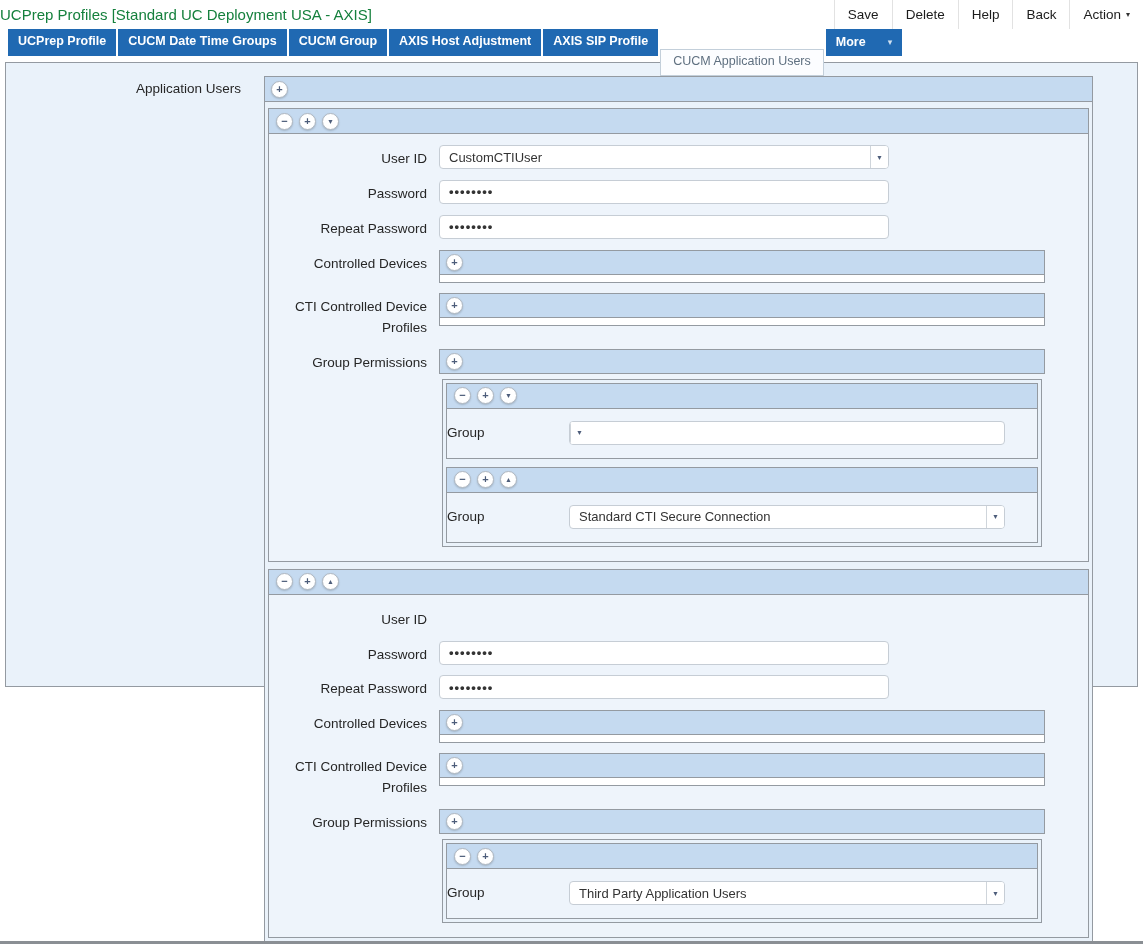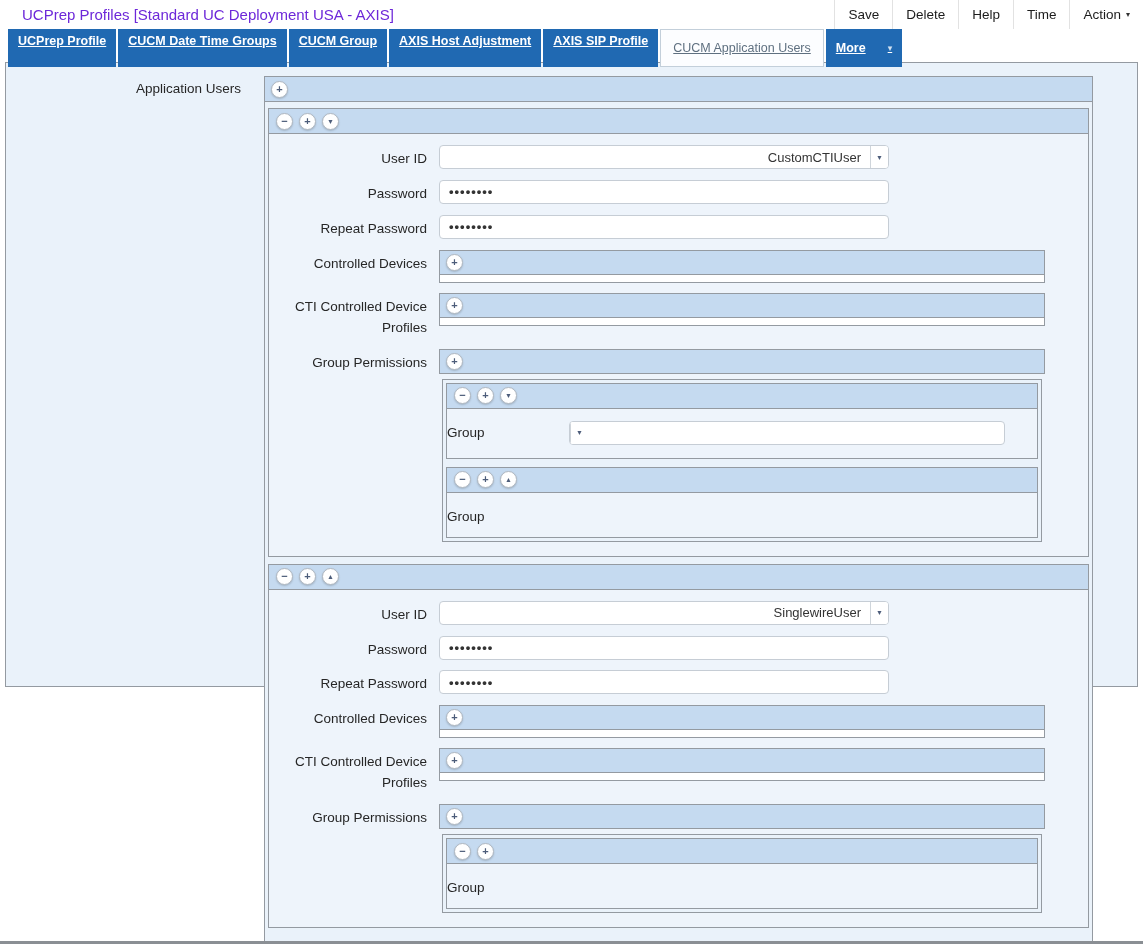--- a/index.html
+++ b/index.html
@@ -2,29 +2,29 @@
 <html><head>
 <meta charset="utf-8">
 <style>
   * { box-sizing: border-box; }
   html,body { margin:0; padding:0; background:#fff; }
   body { font-family:"Liberation Sans","DejaVu Sans",sans-serif; }
   .app { width:1143px; height:944px; position:relative; background:#fff; overflow:hidden; }
 
   
   .topbar { height:29px; display:flex; align-items:center; justify-content:space-between; background:#fff; }
-  .title { font-size:15px; color:#6d28d9; padding-left:22px; white-space:nowrap; }
+  .title { font-size:15px; color:#15803d; padding-left:0; white-space:nowrap; }
   .topbar-buttons { display:flex; height:29px; }
   .topbar-btn { display:flex; align-items:center; padding:0 13px; font-size:13.5px; color:#1c1c1c; border-left:1px solid #e2e2e2; cursor:pointer; background:#fff; white-space:nowrap; }
   .caret { font-size:8px; color:#333; margin-left:5px; line-height:1; }
 
   
   .tabs { height:28px; padding-left:8px; display:flex; align-items:flex-start; background:#fff; white-space:nowrap; }
-  .tab { background:#2069b2; color:#fff; font-weight:bold; font-size:12.5px; line-height:25px; height:38px; padding:0 10px; margin-right:2px; cursor:pointer;text-decoration:underline; }
-  .tab.active { background:#fcfdff; color:#5f7080; font-weight:normal; border:1px solid #c3cfda; line-height:23px; padding:7px 12px; }
+  .tab { background:#2069b2; color:#fff; font-weight:bold; font-size:12.5px; line-height:25px; height:27px; padding:0 10px; margin-right:2px; cursor:pointer; }
+  .tab.active { background:#fcfdff; color:#5f7080; font-weight:normal; border:1px solid #c3cfda; line-height:23px; padding:0 12px;margin-top:20px; }
   .tab.more { display:flex; align-items:center; gap:22px; }
   .tab.more .caret { color:#cfe0f0; font-size:9px; margin-left:0; }
 
   
   .content { margin:5px 5px 0 5px; height:625px; border:1px solid #949aa1; background:#eaf2fa; padding-top:13px; }
   .main-row { display:flex; }
   .section-label { width:258px; flex:none; text-align:right; padding:5px 23px 0 0; font-size:13.5px; color:#262626; }
 
   .outer-wrapper { width:829px; border:1px solid #949aa1; background:#eaf2fa; padding-bottom:12px; }
   .add-bar { height:25px; background:#c5daf0; border-bottom:1px solid #949aa1; display:flex; align-items:center; padding-left:6px; }
@@ -37,21 +37,21 @@
   .round-btn .glyph.arrow { font-size:7px; font-weight:normal; }
 
   .item-body { padding:11px 0 14px 0; }
   .frow { display:flex; margin-bottom:10px; align-items:flex-start; }
   .flabel { width:170px; flex:none; text-align:right; padding:4px 12px 0 0; font-size:13.5px; color:#262626; line-height:1.55; }
 
   .text-input { width:450px; height:24px; border:1px solid #c6cdd5; border-radius:4px; padding:0 9px; font-size:13px; color:#333; background:#fff; outline:none; }
   .text-input.pw { font-weight:bold; font-size:13px; letter-spacing:1px; }
 
   .combobox { width:450px; height:24px; display:flex; border:1px solid #c6cdd5; border-radius:4px; background:#fff; overflow:hidden; }
-  .combobox input { flex:1; min-width:0; border:none; padding:4px 9px; font-size:13px; color:#333; outline:none; background:transparent;text-align:right; }
+  .combobox input { flex:1; min-width:0; border:none; padding:4px 9px; font-size:13px; color:#333; outline:none; background:transparent; }
   .combo-btn { width:18px; flex:none; border:none; border-left:1px solid #cfd5db; background:#fff; color:#4d5d7a; display:flex; align-items:center; justify-content:center; cursor:pointer; padding:0; }
   .combo-btn .glyph { font-size:7px; line-height:1; }
 
   .subsection { width:606px; }
   .sub-bar { height:25px; background:#c5daf0; border:1px solid #949aa1; display:flex; align-items:center; padding-left:6px; }
   .empty-strip { height:8px; background:#fff; border:1px solid #949aa1; border-top:none; }
 
   .group-container { margin:5px 0 0 3px; width:600px; border:1px solid #949aa1; background:#eaf2fa; padding:3px; }
   .group-item { border:1px solid #949aa1; background:#eef4fb; }
   .group-item + .group-item { margin-top:8px; }
@@ -63,21 +63,21 @@
 </style>
 </head>
 <body>
 
 <div class="app">
 
   <div class="topbar">
     <div class="title">UCPrep Profiles [Standard UC Deployment USA - AXIS]</div>
     <div class="topbar-buttons">
 
-      <span id="toolbar-buttons-slot" style="display: contents;"><div class="topbar-btn">Save</div><div class="topbar-btn">Delete</div><div class="topbar-btn">Help</div><div class="topbar-btn">Time</div></span>
+      <span id="toolbar-buttons-slot" style="display: contents;"><div class="topbar-btn">Save</div><div class="topbar-btn">Delete</div><div class="topbar-btn">Help</div><div class="topbar-btn">Back</div></span>
       <div class="topbar-btn">
         <span>Action</span>
         <span class="caret">▾</span>
       </div>
     </div>
   </div>
 
   <div class="tabs" id="tab-strip">
       <div class="tab">UCPrep Profile</div>
       <div class="tab">CUCM Date Time Groups</div>
@@ -194,20 +194,26 @@
                           <button class="round-btn">
                             <span class="glyph">+</span>
                           </button>
                           <button class="round-btn">
                             <span class="glyph arrow">▲</span>
                           </button>
                         </div>
     <div class="group-body">
       <div class="frow" style="margin-bottom:0">
         <div class="glabel">Group</div>
+        <div class="combobox group-combo">
+          <input type="text" value="Standard CTI Secure Connection" style="">
+          <button class="combo-btn">
+                                <span class="glyph">▼</span>
+                              </button>
+        </div>
       </div>
     </div>
   </div>
 </div>
         </div>
       </div>
     </div>
   </div>
 
   <div class="user-item">
@@ -218,26 +224,20 @@
                 <button class="round-btn">
                   <span class="glyph">+</span>
                 </button>
                 <button class="round-btn">
                   <span class="glyph arrow">▲</span>
                 </button>
               </div>
     <div class="item-body">
       <div class="frow">
         <div class="flabel">User ID</div>
-        <div class="combobox">
-          <input type="text" value="SinglewireUser" style="">
-          <button class="combo-btn">
-                      <span class="glyph">▼</span>
-                    </button>
-        </div>
       </div>
       <div class="frow">
         <div class="flabel">Password</div>
         <input type="text" class="text-input pw" value="••••••••" style="">
       </div>
       <div class="frow">
         <div class="flabel">Repeat Password</div>
         <input type="text" class="text-input pw" value="••••••••" style="">
       </div>
       <div class="frow">
@@ -276,20 +276,26 @@
                           <button class="round-btn">
                             <span class="glyph">−</span>
                           </button>
                           <button class="round-btn">
                             <span class="glyph">+</span>
                           </button>
                         </div>
     <div class="group-body">
       <div class="frow" style="margin-bottom:0">
         <div class="glabel">Group</div>
+        <div class="combobox group-combo">
+          <input type="text" value="Third Party Application Users" style="">
+          <button class="combo-btn">
+                                <span class="glyph">▼</span>
+                              </button>
+        </div>
       </div>
     </div>
   </div>
 </div>
         </div>
       </div>
     </div>
   </div>
 </div>
       </div>

